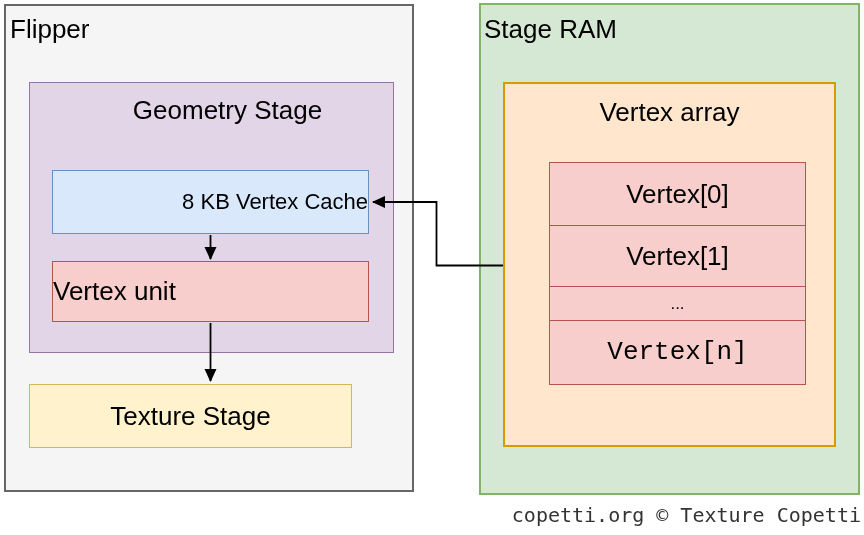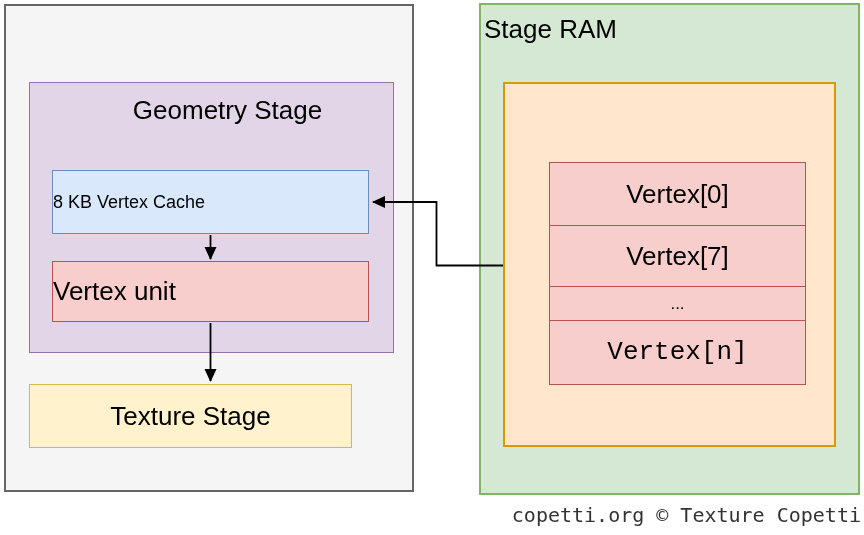--- a/index.html
+++ b/index.html
@@ -35,22 +35,22 @@
   }
   .geometry-title {
     left: 29px; top: 96px; width: 365px;
     text-align: center;
     font-size: 26px; line-height: 1.15; padding-left: 32px;
   }
   .cache-box {
     left: 52px; top: 170px; width: 317px; height: 64px;
     background: var(--cache-fill, #dae8fc);
     border: 1.5px solid var(--cache-border, #6c8ebf);
-    display: flex; align-items: center; justify-content: flex-start;
-    font-size: 18px;
+    display: flex; align-items: center; justify-content: flex-end;
+    font-size: 22px;
   }
   .vunit-box {
     left: 52px; top: 261px; width: 317px; height: 61px;
     background: var(--red-fill, #f8cecc);
     border: 1.5px solid var(--red-border, #b85450);
     display: flex; align-items: center; justify-content: flex-start;
     font-size: 26px;
   }
   .texture-box {
     left: 29px; top: 384px; width: 323px; height: 64px;
@@ -117,44 +117,46 @@
     color: #333333;
     white-space: pre;
   }
 </style>
 </head>
 <body>
 
 <div id="canvas">
 
   <div class="abs flipper-box"></div>
+  <div class="abs flipper-title">Flipper</div>
 
   <div class="abs geometry-box"></div>
   <div class="abs geometry-title">Geometry Stage</div>
 
   <div class="abs cache-box">
     <span>8 KB Vertex Cache</span>
   </div>
 
   <div class="abs vunit-box">
     <span>Vertex unit</span>
   </div>
 
   <div class="abs texture-box">
     <span>Texture Stage</span>
   </div>
 
   <div class="abs mainram-box"></div>
   <div class="abs mainram-title">Stage RAM</div>
 
   <div class="abs varray-box"></div>
+  <div class="abs varray-title">Vertex array</div>
 
   <div class="abs vrows">
     <div class="vrow row-0">Vertex[0]</div>
-    <div class="vrow row-1">Vertex[7]</div>
+    <div class="vrow row-1">Vertex[1]</div>
     <div class="vrow row-dots">...</div>
     <div class="vrow row-n">Vertex[n]</div>
   </div>
 
   <svg id="arrows" viewBox="0 0 864 535" xmlns="http://www.w3.org/2000/svg">
     <defs>
       <marker id="arrowhead" markerUnits="userSpaceOnUse" markerWidth="16" markerHeight="14" refX="13" refY="7" orient="auto">
         <path d="M1,1 L14,7 L1,13 Z" fill="#000000"></path>
       </marker>
     </defs>

